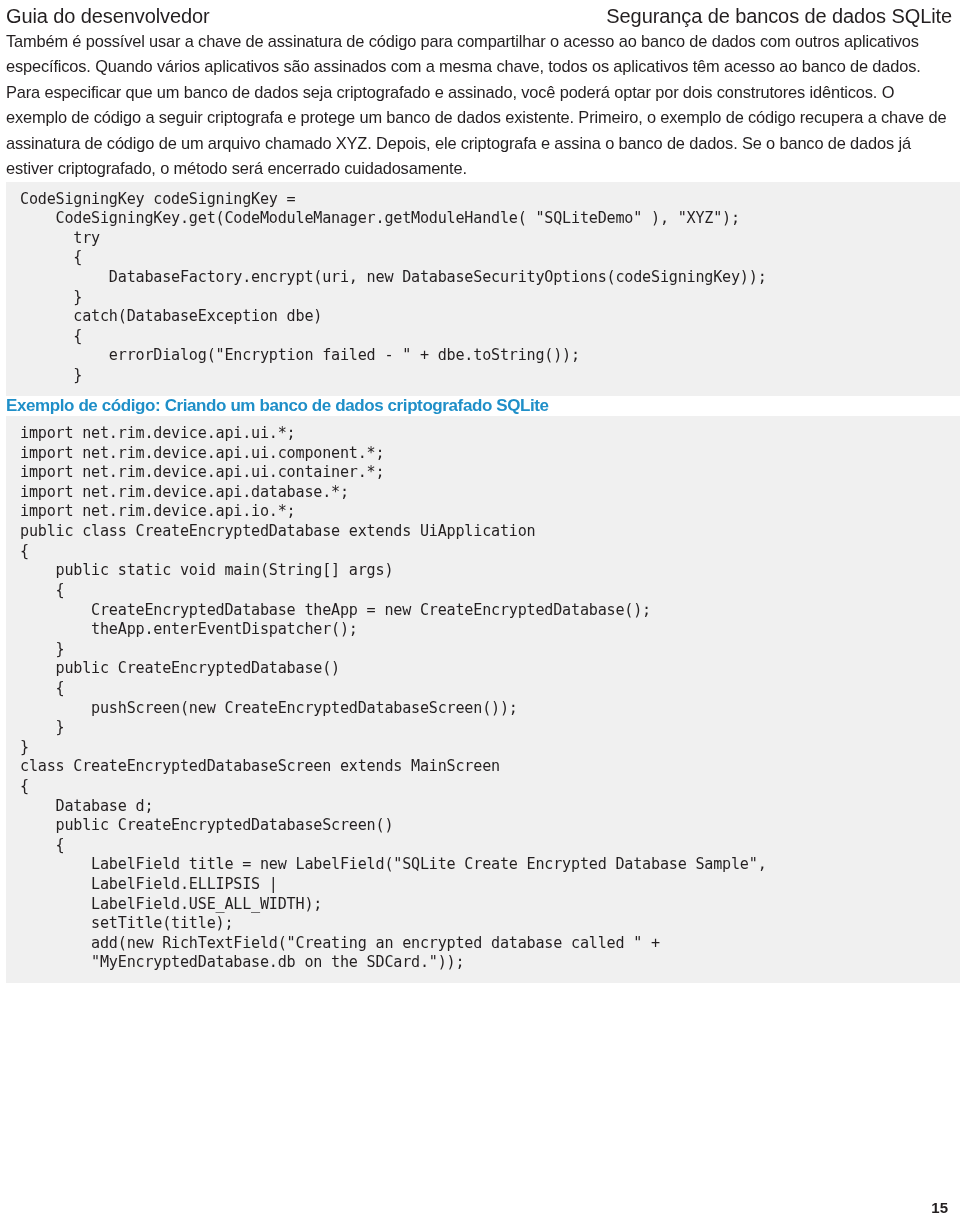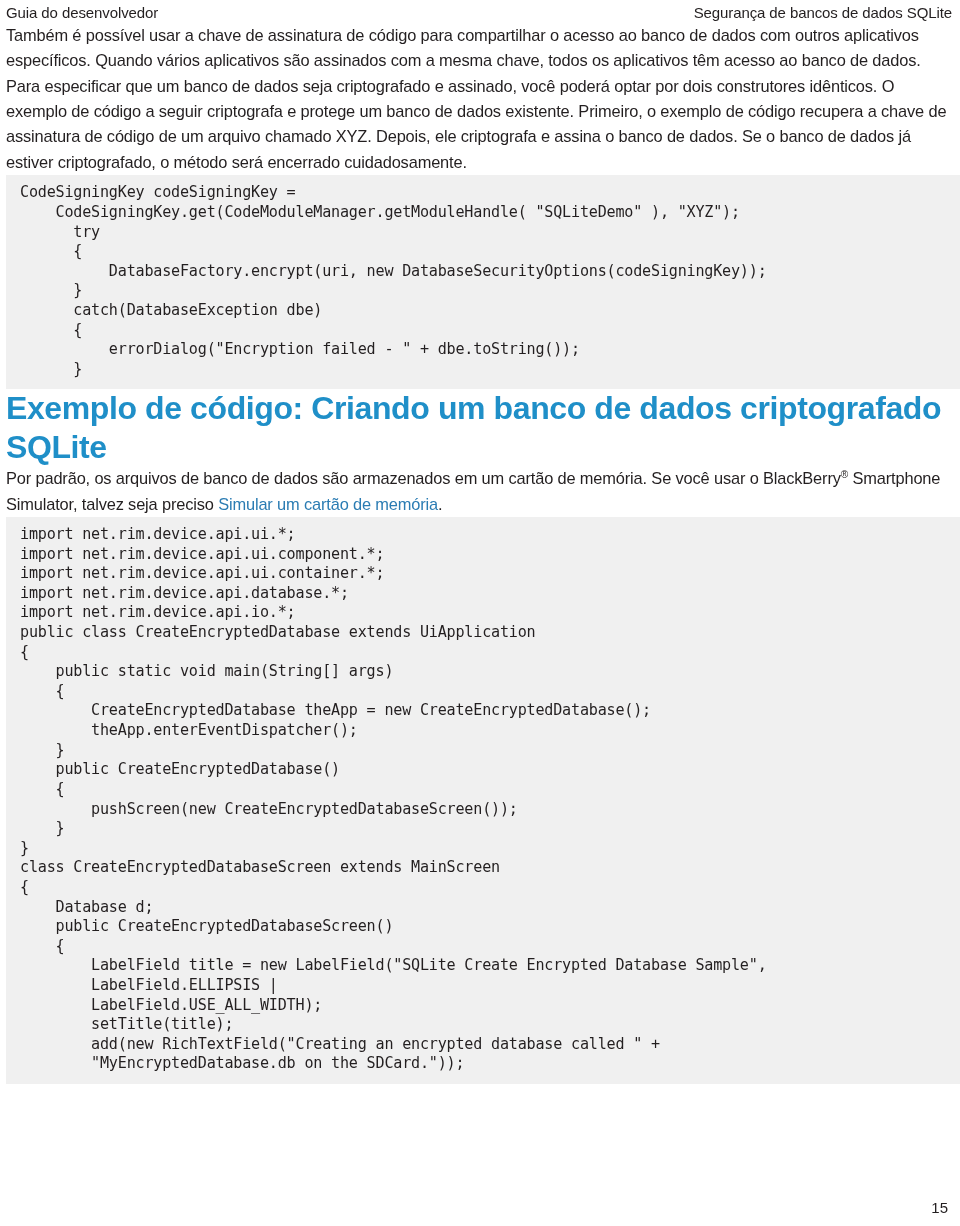--- a/index.html
+++ b/index.html
@@ -22,21 +22,21 @@
     height: 1226px;
     box-sizing: border-box;
   }
 
   
   .running-header {
     display: flex;
     justify-content: space-between;
     align-items: flex-start;
     padding: 4px 8px 0 6px;
-    font-size: 15px;
+    font-size: 20px;
     line-height: 1.25;
     color: #231f20;
     letter-spacing: -0.1px;
   }
   .running-header .left  { text-align: left; }
   .running-header .right { text-align: left; }
 
   
   .content {
     padding: 0 8px 0 6px;
@@ -61,21 +61,21 @@
 
   sup.reg {
     font-size: 0.62em;
     vertical-align: super;
     line-height: 0;
   }
 
   
   h2.section-heading {
     margin: 0;
-    font-size: 32px;
+    font-size: 17px;
     font-weight: bold;
     color: #1f8fc8;
     letter-spacing: -0.4px;
     line-height: 1.2;
   }
   .heading-gap { margin-top: 34px; }
 
   
   pre.code-block {
     margin: 0;
@@ -93,20 +93,21 @@
   .code-gap-1 { margin-top: 20px; width: 950px; }
   .code-gap-2 { margin-top: 22px; width: 950px; }
 
   
   .page-footer {
     position: absolute;
     right: 12px;
     bottom: 10px;
     font-size: 15px;
     color: #231f20;
+    font-weight: bold;
   }
 </style>
 </head>
 <body>
 
 <div class="page">
 
   <div class="running-header">
     <div class="left">Guia do desenvolvedor</div>
     <div class="right">Segurança de bancos de dados SQLite</div>
@@ -124,21 +125,20 @@
       {
           DatabaseFactory.encrypt(uri, new DatabaseSecurityOptions(codeSigningKey));
       }
       catch(DatabaseException dbe)
       {
           errorDialog("Encryption failed - " + dbe.toString());
       }</pre>
 
     <h2 class="section-heading heading-gap">Exemplo de código: Criando um banco de dados criptografado SQLite</h2>
 
-    <p class="body-para para-gap-3"><span>Por padrão, os arquivos de banco de dados são armazenados em um cartão de memória. Se você usar o BlackBerry</span><sup class="reg">®</sup><span> Smartphone Simulator, talvez seja preciso </span><a href="#" class="inline-link">Simular um cartão de memória</a><span>.</span></p>
 
     <pre class="code-block code-gap-2">import net.rim.device.api.ui.*;
 import net.rim.device.api.ui.component.*;
 import net.rim.device.api.ui.container.*;
 import net.rim.device.api.database.*;
 import net.rim.device.api.io.*;
 public class CreateEncryptedDatabase extends UiApplication
 {
     public static void main(String[] args)
     {

